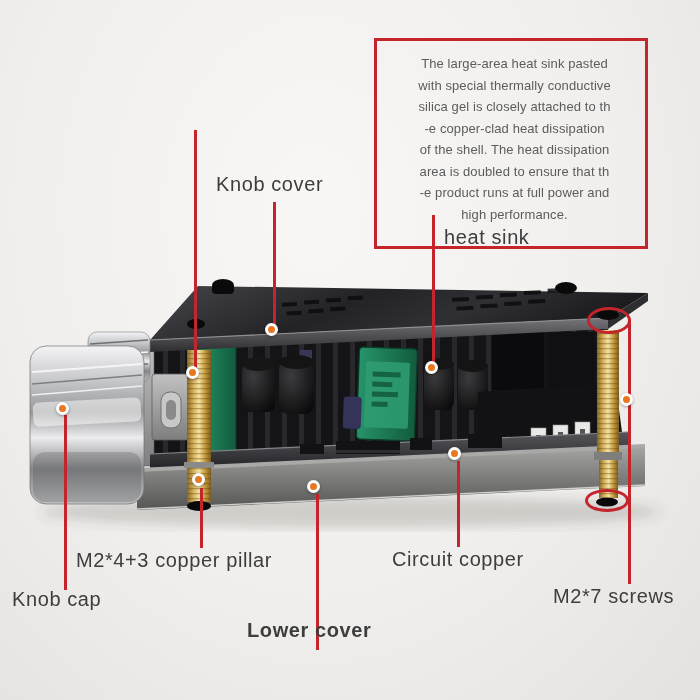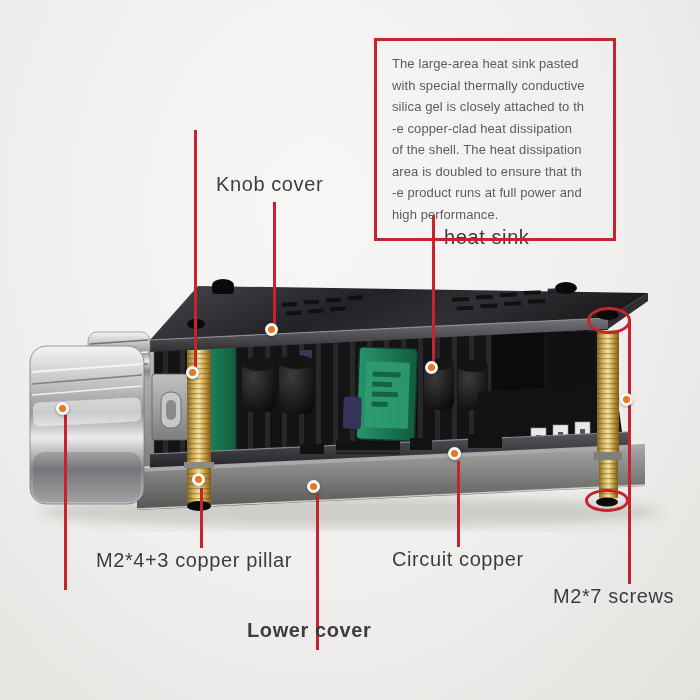--- a/index.html
+++ b/index.html
@@ -22,27 +22,28 @@
   }
   .ann-ellipse {
     position:absolute; border:3px solid var(--annotation-red,#c4242b);
     border-radius:50%; z-index:6;
   }
   .ann-label {
     position:absolute; font-size:20px; letter-spacing:.6px;
     color: var(--label-text,#3d3d3d); white-space:nowrap; z-index:7;
   }
   .callout {
-    position:absolute; left:374px; top:38px; width:242px;
+    position:absolute; left:374px; top:38px; width:274px;
     border:3px solid var(--annotation-red,#c4242b);
-    padding:12px 8px 12px 15px;
+    padding:12px 8px 20px 15px;
     font-size:13px; line-height:1.66; letter-spacing:.1px;
     color: var(--callout-text,#5c5c5c);
     white-space:pre-line; z-index:7;
     background:transparent;
+    text-align:center;
   }
 </style>
 </head>
 <body>
 
 <div class="canvas">
 
   <svg class="product-svg" viewBox="0 0 700 700">
     <defs>
       <linearGradient id="gradChrome" x1="0" y1="0" x2="0" y2="1">
@@ -260,21 +261,22 @@
   <div class="ann-dot" style="left:186px; top:366px;"></div>
   <div class="ann-dot" style="left:265px; top:323px;"></div>
   <div class="ann-dot" style="left:425px; top:361px;"></div>
   <div class="ann-dot" style="left:620px; top:393px;"></div>
   <div class="ann-dot" style="left:192px; top:473px;"></div>
   <div class="ann-dot" style="left:307px; top:480px;"></div>
   <div class="ann-dot" style="left:448px; top:447px;"></div>
 
   <div class="ann-label" style="left:216px; top:173px;">Knob cover</div>
   <div class="ann-label" style="left:444px; top:226px;">heat sink</div>
-  <div class="ann-label" style="left:96px; top:549px;">M2*4+3 copper pillar</div>
+  <div class="ann-label" style="left:76px; top:549px;">M2*4+3 copper pillar</div>
+  <div class="ann-label" style="left:12px; top:588px;">Knob cap</div>
   <div class="ann-label" style="left:392px; top:548px;">Circuit copper</div>
   <div class="ann-label" style="left:553px; top:585px;">M2*7 screws</div>
   <div class="ann-label" style="left:247px; top:619px;font-weight:bold;">Lower cover</div>
 
   <div class="callout">The large-area heat sink pasted
 with special thermally conductive
 silica gel is closely attached to th
 -e copper-clad heat dissipation
 of the shell. The heat dissipation
 area is doubled to ensure that th

